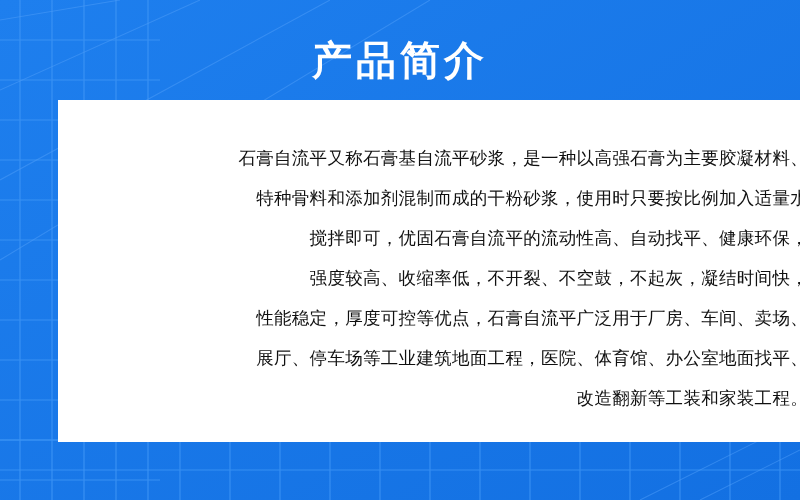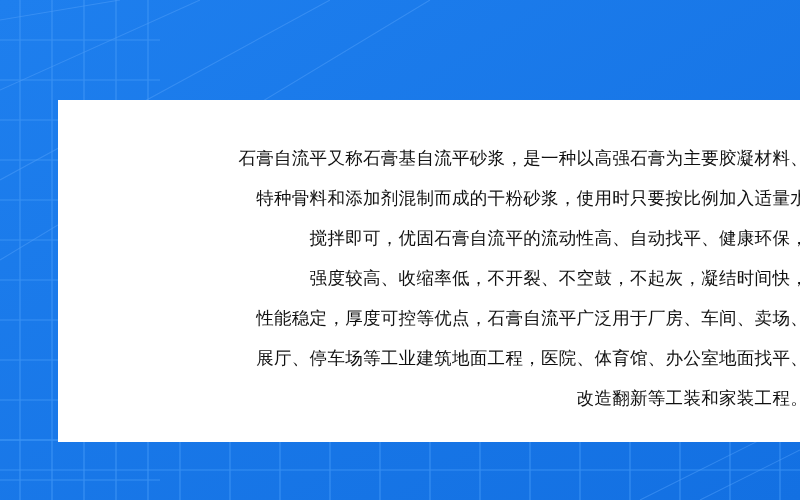--- a/index.html
+++ b/index.html
@@ -81,20 +81,21 @@
       <path d="M0 470 L800 470 M0 440 L800 440"></path>
       <path d="M180 300 L180 500 M230 320 L230 500 M280 340 L280 500 M330 350 L330 500 M380 360 L380 500 M430 368 L430 500 M480 372 L480 500 M530 376 L530 500 M580 380 L580 500 M630 384 L630 500 M680 388 L680 500 M730 390 L730 500 M780 392 L780 500"></path>
       <path d="M160 300 L800 392"></path>
     </g>
     <g stroke="#4A9BF7" stroke-width="1.1" fill="none" opacity="0.55">
       <path d="M0 20 L120 0 M0 90 L200 0 M0 180 L330 0 M0 260 L430 0"></path>
       <path d="M640 500 L800 420 M700 500 L800 450"></path>
     </g>
   </svg>
 
+  <div class="title">产品简介</div>
 
   <div class="card">
     <div class="body-text">石膏自流平又称石膏基自流平砂浆，是一种以高强石膏为主要胶凝材料、
 特种骨料和添加剂混制而成的干粉砂浆，使用时只要按比例加入适量水
 搅拌即可，优固石膏自流平的流动性高、自动找平、健康环保，
 强度较高、收缩率低，不开裂、不空鼓，不起灰，凝结时间快，
 性能稳定，厚度可控等优点，石膏自流平广泛用于厂房、车间、卖场、
 展厅、停车场等工业建筑地面工程，医院、体育馆、办公室地面找平、
 改造翻新等工装和家装工程。</div>
   </div>

